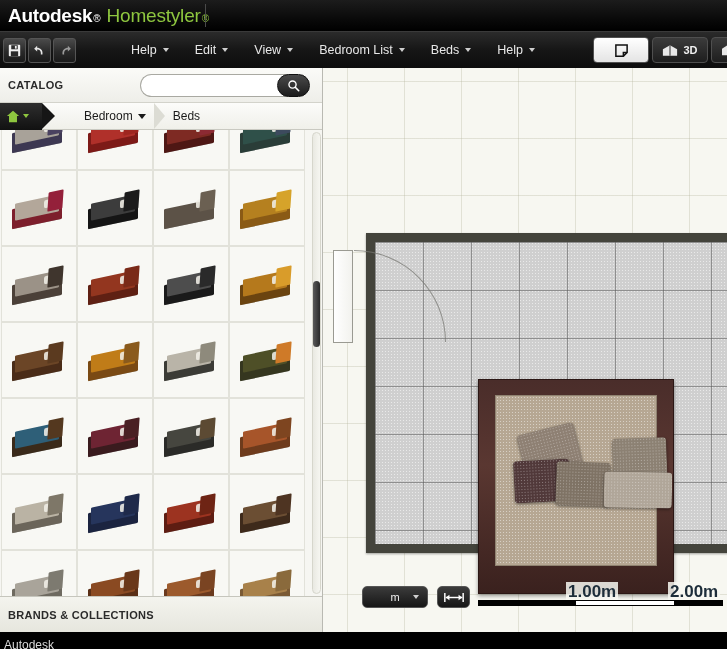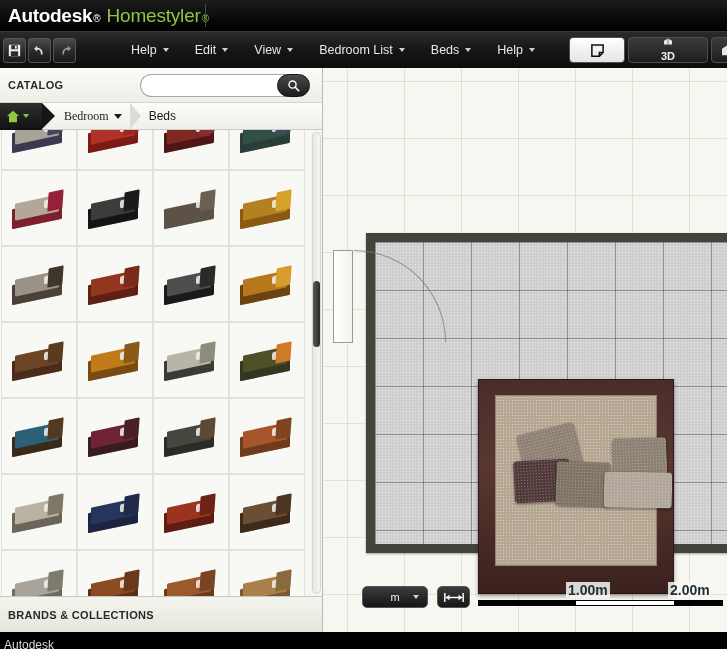--- a/index.html
+++ b/index.html
@@ -66,21 +66,21 @@
     border: 1px solid #4f4f4f;
   }
   .vt-btn.active {
     background: linear-gradient(to bottom, #ffffff 0%, #e4e4e4 100%);
   }
   .vt-btn.dark {
     background: linear-gradient(to bottom, #3b3b3b 0%, #1e1e1e 100%);
   }
   .vt-label { color: #f0f0f0; font-size: 11px; font-weight: bold; }
   .vt-btn.w2d { width: 56px; }
-  .vt-btn.w3d { width: 80px; flex-direction: column; }
+  .vt-btn.w3d { width: 56px; }
   .vt-btn.wcut { width: 34px; margin-right: -18px; }
 
   
   .catalog-panel {
     position: absolute; left: 0; top: 68px; width: 323px; height: 581px;
     background: #f3f3ef;
     border-right: 1px solid #b9b9b2;
     overflow: hidden;
   }
   .catalog-head {
@@ -132,21 +132,21 @@
     width: 0; height: 0;
     border-top: 13.5px solid transparent;
     border-bottom: 13.5px solid transparent;
     border-left: 13px solid #161616;
   }
   .crumb {
     display: flex; align-items: center; gap: 5px;
     font-size: 12px; color: #1a1a1a; cursor: pointer;
     height: 27px; padding: 0 8px;
   }
-  .crumb.first { margin-left: 14px; font-family: Liberation Serif, serif; }
+  .crumb.first { margin-left: 34px; }
   .crumb-sep {
     width: 0; height: 0;
     border-top: 13.5px solid transparent;
     border-bottom: 13.5px solid transparent;
     border-left: 11px solid #dcdcd4;
   }
   .caret-dark {
     width: 0; height: 0;
     border-left: 4px solid transparent;
     border-right: 4px solid transparent;
@@ -353,21 +353,21 @@
     border: 1px solid #555; border-radius: 5px;
     display: flex; align-items: center; justify-content: center;
     cursor: pointer;
   }
   .ruler-wrap { position: relative; margin-left: 8px; width: 245px; height: 30px; }
   .ruler { position: absolute; left: 0; top: 18px; width: 245px; height: 6px; display: flex; }
   .ruler-seg { height: 6px; }
   .seg-b { background: #000; }
   .seg-w { background: #ffffff; border-top: 1px solid #000; border-bottom: 1px solid #000; }
   .ruler-lbl {
-    position: absolute; top: 0; font-size: 14px; font-weight: bold;
+    position: absolute; top: 0; font-size: 17px; font-weight: bold;
     color: #1d2d3a; background: rgba(248,248,242,0.85);
     padding: 0 2px; white-space: nowrap;
   }
 </style>
 </head>
 <body>
 
 <div id="app">
 
   <div class="titlebar">

